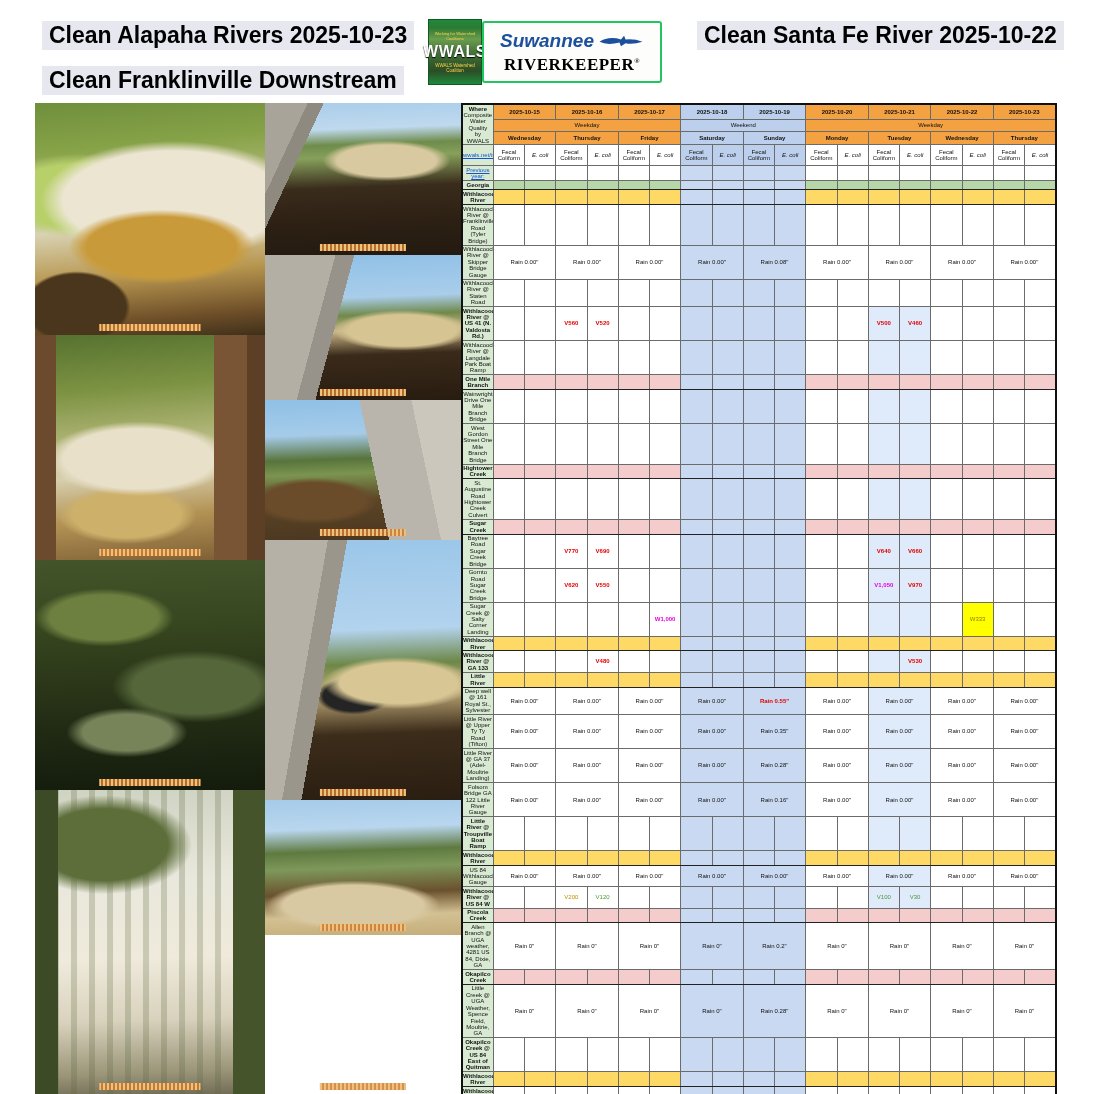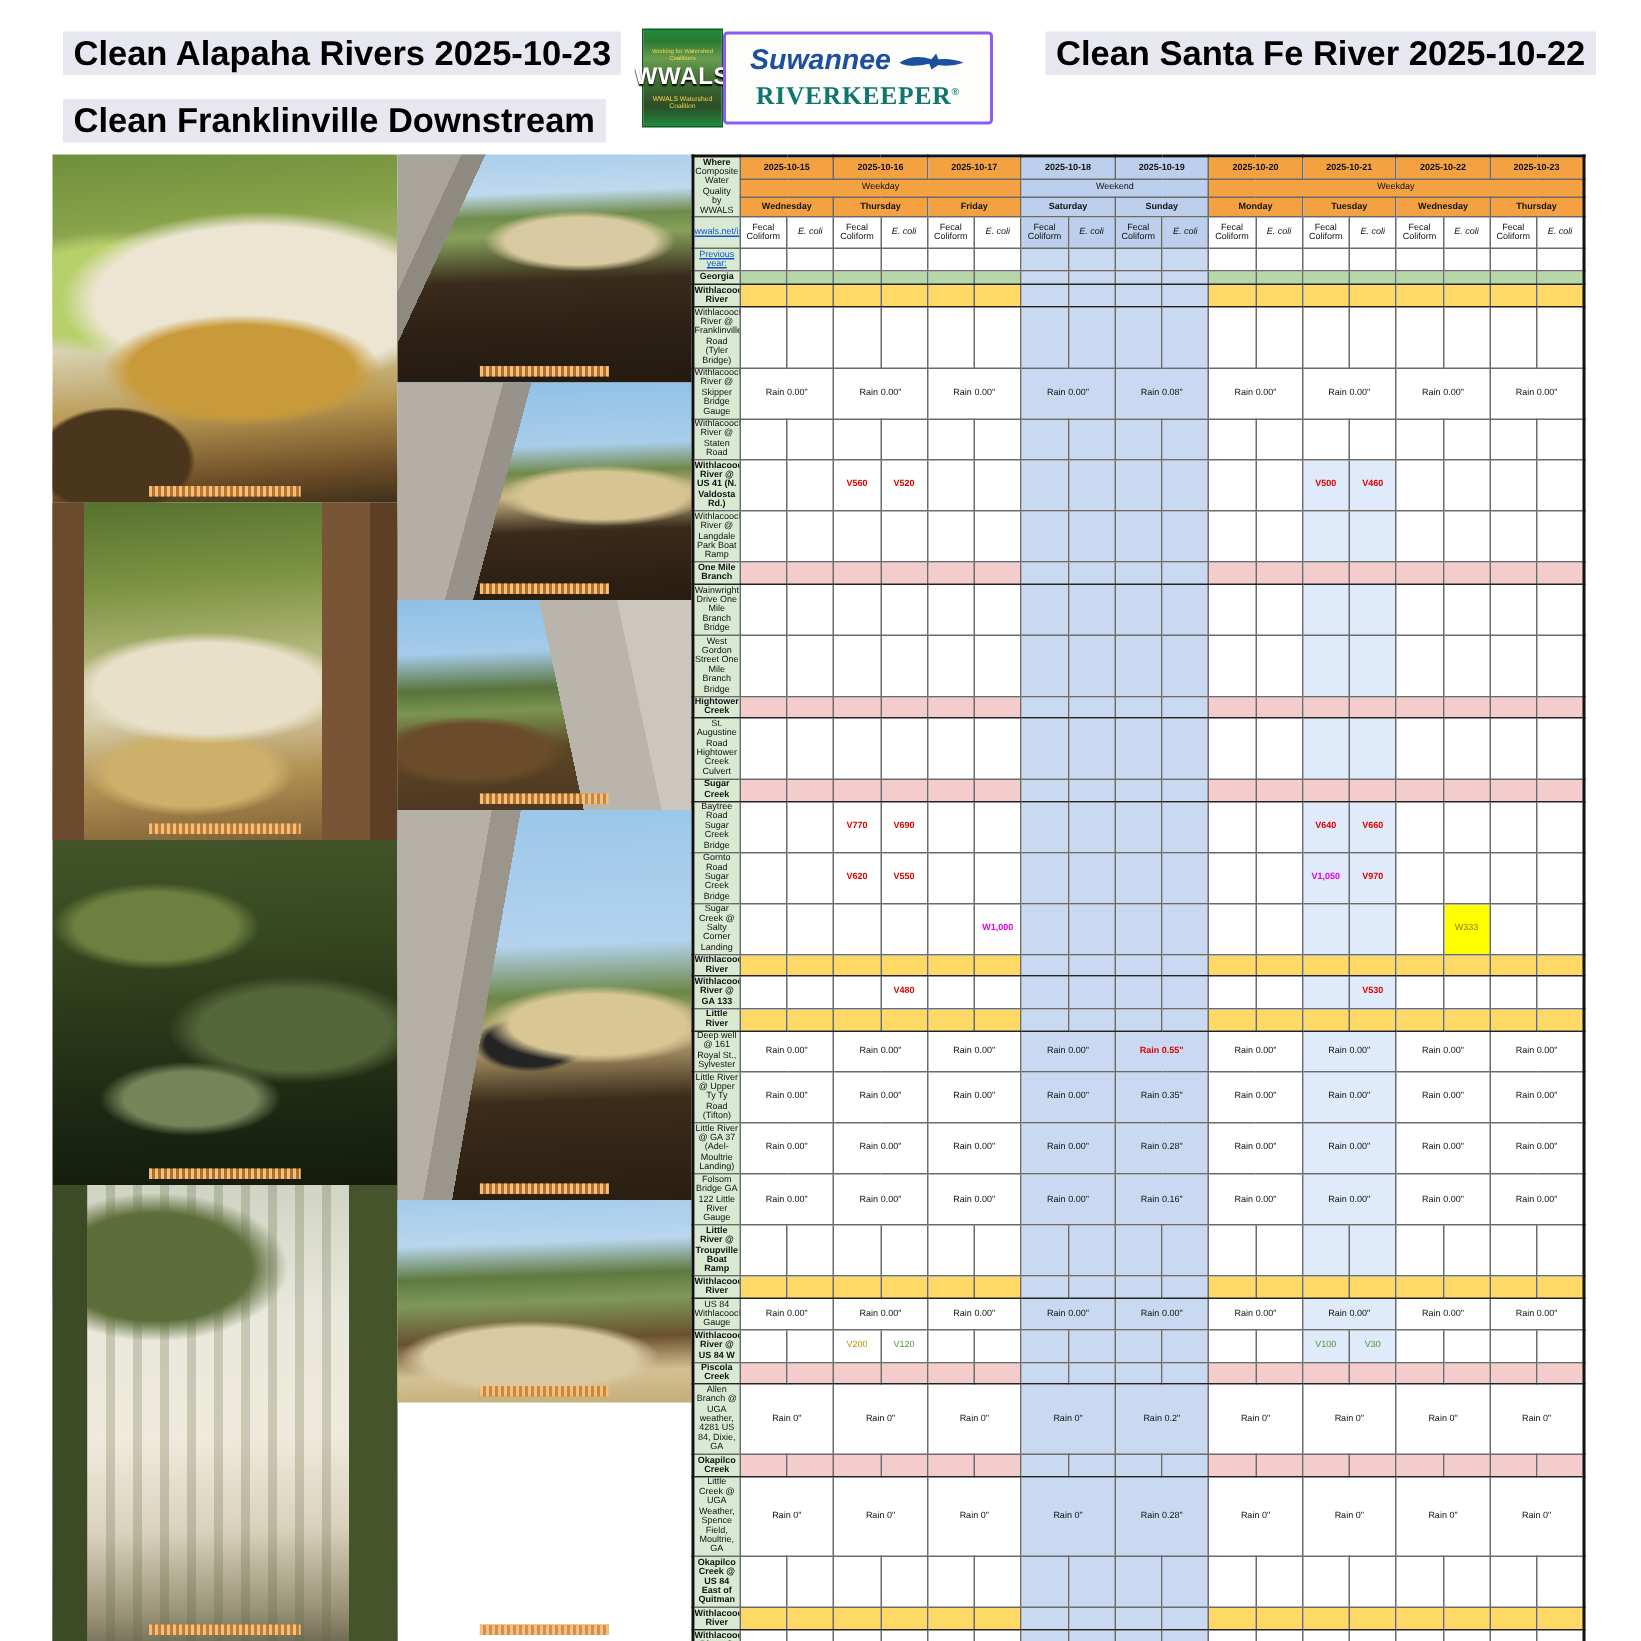--- a/index.html
+++ b/index.html
@@ -16,26 +16,26 @@
 
   
   .logo { position:absolute; left:428px; top:19px; height:66px; display:flex; }
   .wwals-box { width:54px; height:66px; background:linear-gradient(180deg,#1f8a3c 0%,#2c7a33 12%,
       #6a9c4e 30%,#3e6b33 55%,#2c4d26 80%,#1f8a3c 100%);
     border:1px solid #0f5a22; color:#fff; display:flex; flex-direction:column;
     align-items:center; justify-content:center; text-align:center; }
   .wwals-top { font-size:4px; color:#ffd34d; line-height:5px; }
   .wwals-main { font-size:16px; font-weight:bold; letter-spacing:0.5px; text-shadow:0 1px 1px #000; margin:2px 0; }
   .wwals-sub { font-size:4.5px; color:#ffd34d; line-height:5px; }
-  .rk-box { width:180px; height:62px; margin-top:2px; background:#fdfdfb; border:2px solid #8b5cf6;
+  .rk-box { width:180px; height:62px; margin-top:2px; background:#fdfdfb; border:2px solid #22c55e;
     border-radius:3px; display:flex; flex-direction:column; align-items:center; justify-content:center; }
   .rk-top { display:flex; align-items:center; gap:4px; }
   .rk-suwannee { color:#1c4f9e; font-size:19px; font-weight:bold; font-style:italic; }
   .rk-fish { width:46px; height:14px; }
-  .rk-name { color:#0f766e; font-family:"Liberation Serif", serif; font-weight:bold;
+  .rk-name { color:#000000; font-family:"Liberation Serif", serif; font-weight:bold;
     font-size:17px; letter-spacing:0.5px; line-height:18px; }
   .rk-reg { font-size:7px; vertical-align:super; }
 
   
   #photos { position:absolute; left:0; top:0; }
   .photo { position:absolute; overflow:hidden; }
   .caption { position:absolute; bottom:4px; left:50%; transform:translateX(-50%);
     height:7px; width:44%; background:rgba(205,125,45,0.85);
     background-image:repeating-linear-gradient(90deg,#f0c080 0 2px,rgba(0,0,0,0) 2px 4px); }
   

